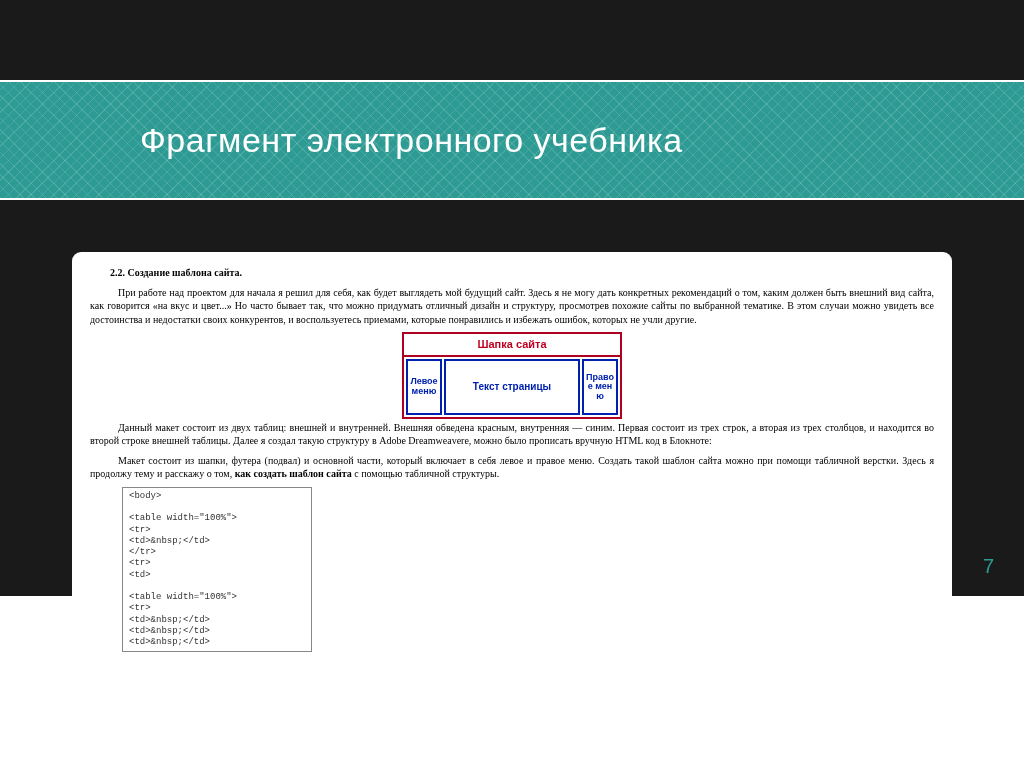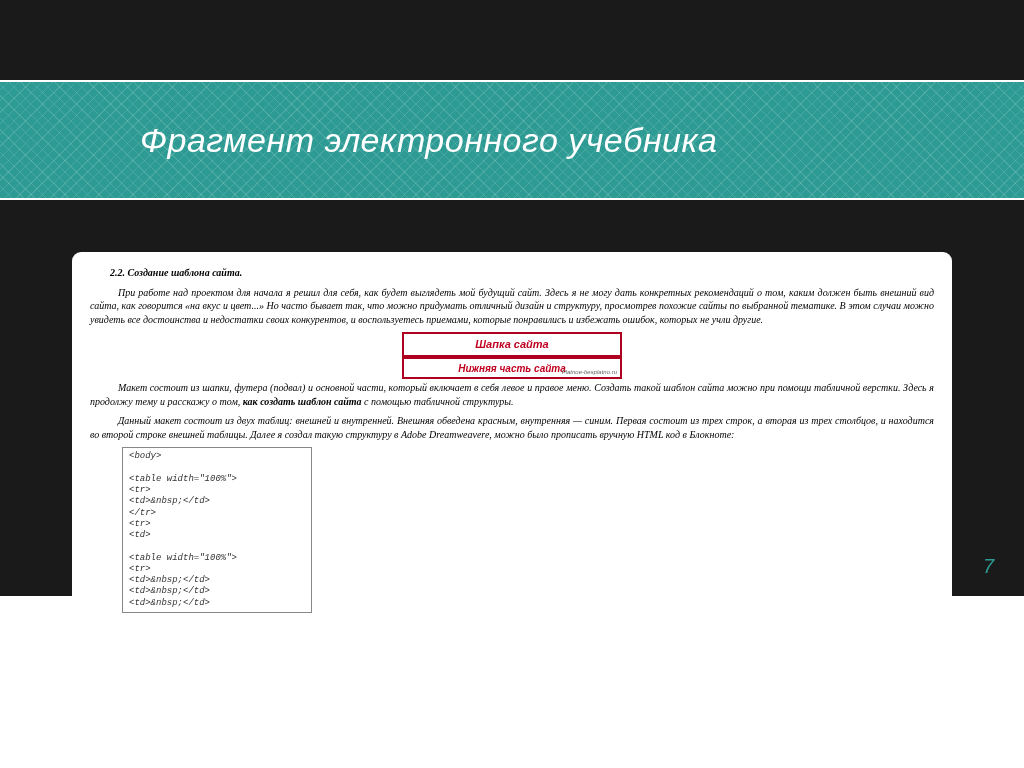--- a/index.html
+++ b/index.html
@@ -1,21 +1,20 @@
 <!DOCTYPE html>
 <html><head>
 <meta charset="utf-8">
 <style>
   * { box-sizing: border-box; margin: 0; padding: 0; }
   html, body { width: 1024px; height: 768px; overflow: hidden; font-family: "Segoe UI", Arial, sans-serif; }
   .slide {
     width: 1024px; height: 596px;
     background: #1a1a1a;
     position: relative;
-    font-style: italic;
   }
   .title-band {
     position: absolute;
     top: 80px; left: 0; right: 0;
     height: 120px;
     background: #2d9b94;
     background-image:
       repeating-linear-gradient(45deg, rgba(255,255,255,0.12) 0 1px, transparent 1px 8px),
       repeating-linear-gradient(-45deg, rgba(255,255,255,0.12) 0 1px, transparent 1px 8px);
     border-top: 2px solid #fff;
@@ -103,32 +102,33 @@
   </div>
 
   <div class="doc">
     <div class="sec-title">2.2. Создание шаблона сайта.</div>
 
     <p>При работе над проектом для начала я решил для себя, как будет выглядеть мой будущий сайт. Здесь я не могу дать конкретных рекомендаций о том, каким должен быть внешний вид сайта, как говорится «на вкус и цвет...» Но часто бывает так, что можно придумать отличный дизайн и структуру, просмотрев похожие сайты по выбранной тематике. В этом случаи можно увидеть все достоинства и недостатки своих конкурентов, и воспользуетесь приемами, которые понравились и избежать ошибок, которых не учли другие.</p>
 
 
     <div class="layout-img">
       <div class="layout-header">Шапка сайта</div>
-      <div class="layout-footer">
-        <span>Нижняя часть сайта</span>
-        <span class="small">Platnoe-besplatno.ru</span>
+      <div class="layout-mid">
+        <div class="layout-side">Левое меню</div>
+        <div class="layout-center">Текст страницы</div>
+        <div class="layout-side">Правое меню</div>
       </div>
     </div>
 
 
+    <p>Данный макет состоит из двух таблиц: внешней и внутренней. Внешняя обведена красным, внутренняя — синим. Первая состоит из трех строк, а вторая из трех столбцов, и находится во второй строке внешней таблицы. Далее я создал такую структуру в Adobe Dreamweavere, можно было прописать вручную HTML код в Блокноте:</p>
+
     <p>
       <span>Макет состоит из шапки, футера (подвал) и основной части, который включает в себя левое и правое меню. Создать такой шаблон сайта можно при помощи табличной верстки. Здесь я продолжу тему и расскажу о том, </span><b>как создать шаблон сайта</b><span> с помощью табличной структуры.</span>
     </p>
-
-    <p>Данный макет состоит из двух таблиц: внешней и внутренней. Внешняя обведена красным, внутренняя — синим. Первая состоит из трех строк, а вторая из трех столбцов, и находится во второй строке внешней таблицы. Далее я создал такую структуру в Adobe Dreamweavere, можно было прописать вручную HTML код в Блокноте:</p>
 
     <div class="codebox">&lt;body&gt;
 
 &lt;table width="100%"&gt;
 &lt;tr&gt;
 &lt;td&gt;&amp;nbsp;&lt;/td&gt;
 &lt;/tr&gt;
 &lt;tr&gt;
 &lt;td&gt;
 

